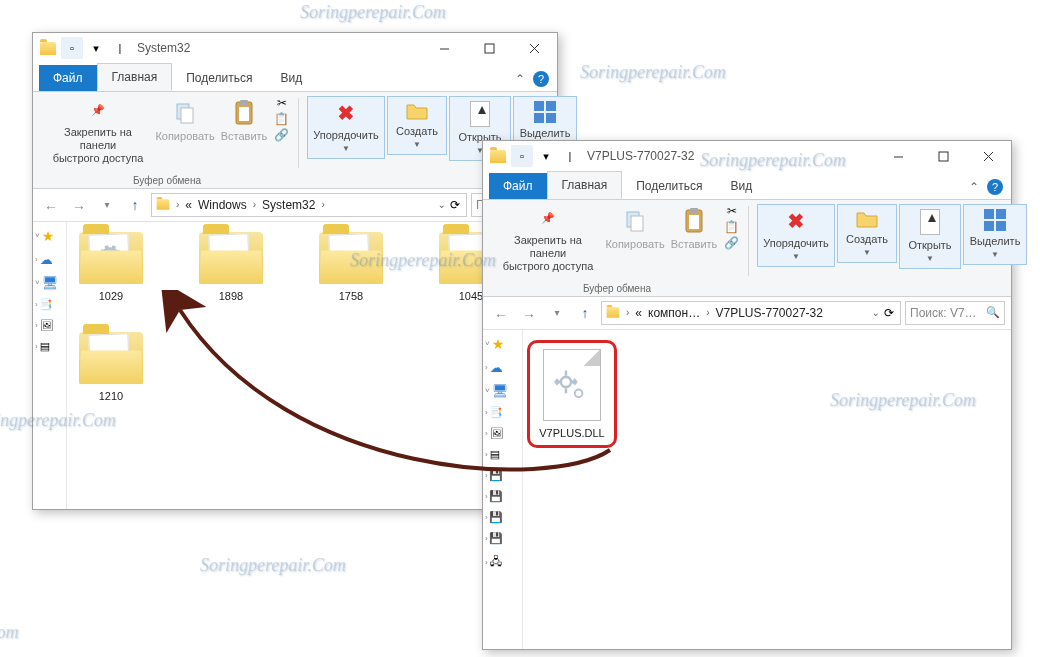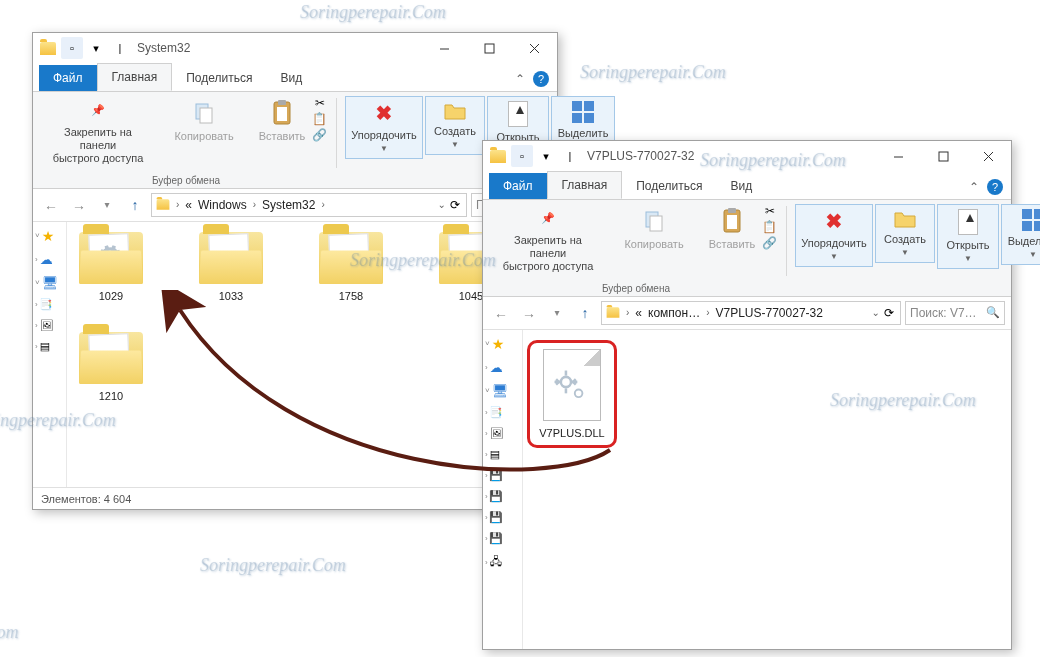--- a/index.html
+++ b/index.html
@@ -27,21 +27,21 @@
 .ribtab.active { background:#f5f6f7; border:1px solid #d0d0d0; border-bottom:1px solid #f5f6f7;text-align:right;}
 .ribtab-spacer { flex:1; }
 .ribtab-right { padding:4px 8px; display:flex; align-items:center; gap:8px;}
 .help-icon { width:16px; height:16px; border-radius:50%; background:#1979ca; color:#fff; font-size:11px; display:flex; align-items:center; justify-content:center;}
 
 .ribbon { background:#f5f6f7; border-bottom:1px solid #d0d0d0; display:flex; padding:4px 6px 18px 6px; gap:8px; position:relative;}
 .ribgroup { display:flex; flex-direction:column; align-items:center; gap:4px; position:relative; padding:0 4px;}
 .ribgroup.sep::after { content:''; position:absolute; right:-4px; top:2px; bottom:2px; width:1px; background:#d8d8d8;}
 .ribgroup .row { display:flex; gap:2px; align-items:flex-start;}
 .bigbtn { display:flex; flex-direction:column; align-items:center; width:66px; padding:4px 2px; font-size:11px; color:#444; text-align:center; line-height:1.2; gap:4px;}
-.bigbtn.disabled { color:#a0a0a0;margin-left:19px; }
+.bigbtn.disabled { color:#a0a0a0; }
 .bigbtn.boxed { border:1px solid #a4c8e8; background:#eaf3fb; width:78px; padding:4px 2px;}
 .bigbtn .caret { font-size:8px; color:#666; margin-top:-2px;}
 .small-col { display:flex; flex-direction:column; gap:2px; }
 .smallico { width:18px; height:14px; display:flex; align-items:center; justify-content:center; font-size:12px;}
 .group-label { position:absolute; bottom:-16px; left:0; right:0; text-align:center; font-size:10px; color:#666;}
 .pin-ico { width:22px; height:22px; display:flex;align-items:center;justify-content:center;}
 .copy-ico, .paste-ico { width:24px; height:26px; }
 .x-ico { color:#e03030; font-size:20px; font-weight:bold;}
 .folder-ico { width:24px; height:20px;}
 .doc-ico { width:20px; height:26px; background:#fff; border:1px solid #bbb; position:relative;}
@@ -279,21 +279,21 @@
       </div>
       <div class="folder-tile">
         <div class="folder-big">
             <div class="back"></div>
             <div class="sheet"></div>
             <div class="gear"><svg viewBox="0 0 24 24" fill="currentColor">
                 <use href="#g"></use>
               </svg></div>
             <div class="front"></div>
           </div>
-        <div class="folder-label">1033</div>
+        <div class="folder-label">1898</div>
       </div>
       <div class="folder-tile">
         <div class="folder-big">
             <div class="back"></div>
             <div class="sheet"></div>
             <div class="front"></div>
           </div>
         <div class="folder-label">1758</div>
       </div>
       <div class="folder-tile">
@@ -308,23 +308,20 @@
         <div class="folder-big">
             <div class="back"></div>
             <div class="sheet"></div>
             <div class="front"></div>
           </div>
         <div class="folder-label">1210</div>
       </div>
     </div>
   </div>
 
-  <div class="statusbar">
-    <span>Элементов: 4 604</span>
-  </div>
 </div>
 
 <div class="window win2">
   <div class="titlebar">
     <div class="qat">
       <div class="qat-btn">
           <div class="folder-mini"></div>
         </div>
       <div class="qat-btn" style="background:#e8f0fa">▫</div>
       <div class="qat-btn">▾</div>

